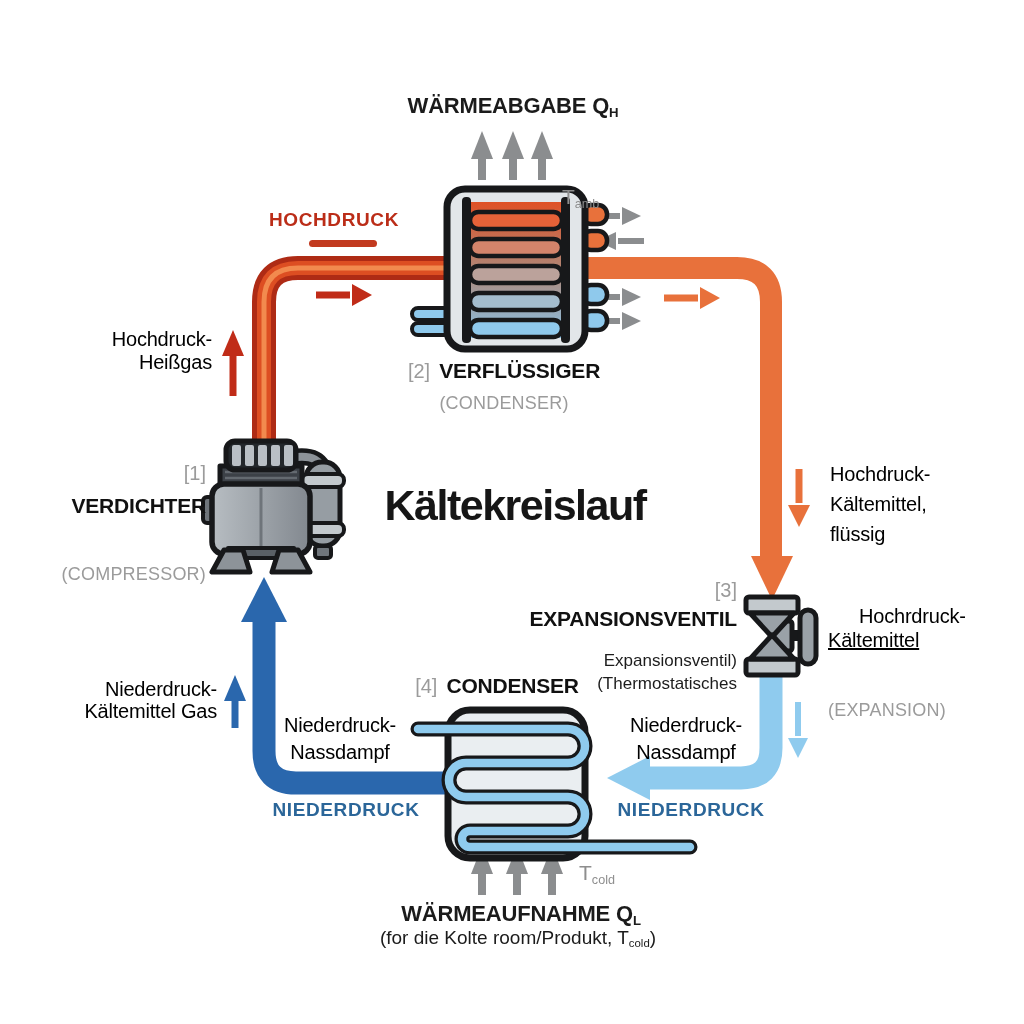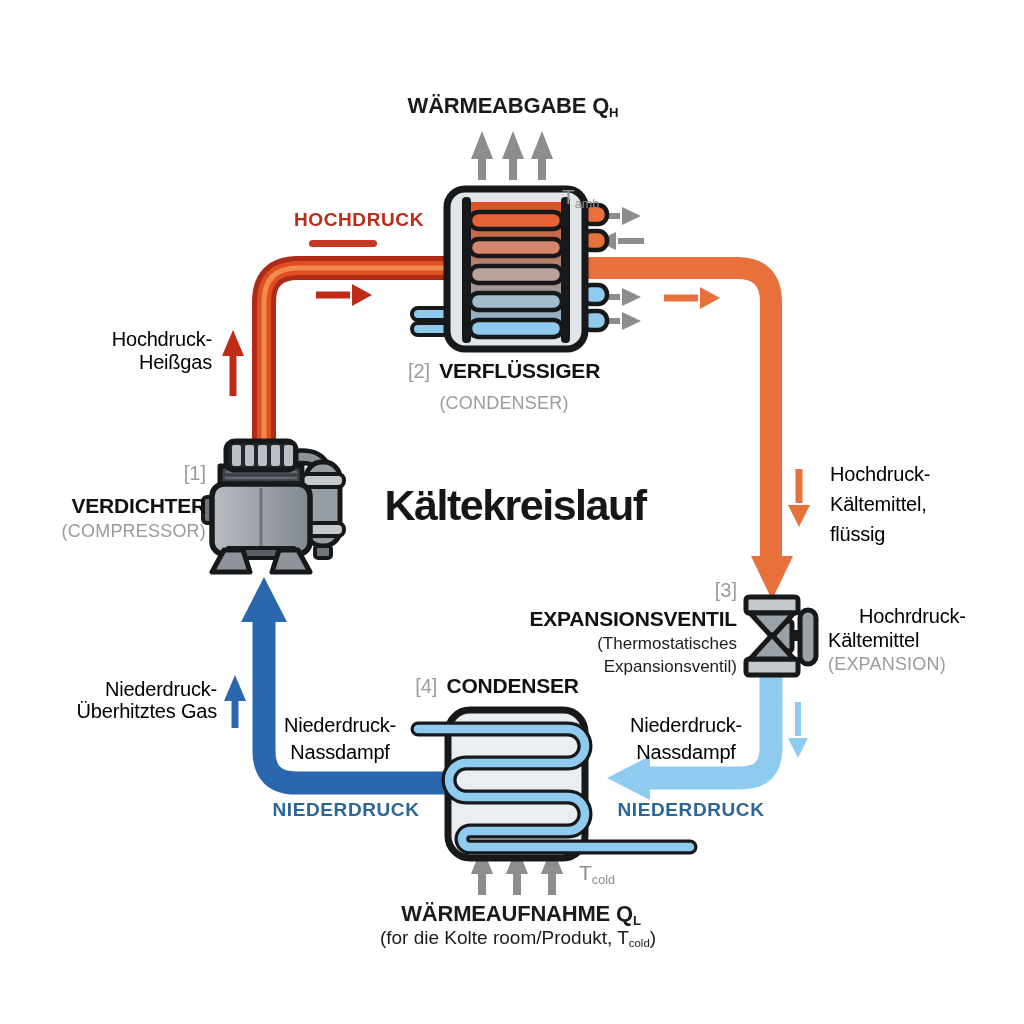--- a/index.html
+++ b/index.html
@@ -5,21 +5,21 @@
   html,body{margin:0;padding:0;background:#fff;}
   .canvas{position:relative;width:1024px;height:1024px;background:#ffffff;overflow:hidden;
           font-family:"Liberation Sans",sans-serif;color:#1b1b1b;}
   .layer{position:absolute;left:0;top:0;}
   .lbl{position:absolute;white-space:nowrap;}
   .center{transform:translateX(-50%);text-align:center;}
   .right{text-align:right;}
   .flow{font-size:20px;line-height:23px;color:#000000;letter-spacing:-0.2px;}
   .num{color:#9b9b9b;font-size:20px;}
   .name{font-weight:bold;font-size:21px;color:#111;letter-spacing:-0.2px;}
-  .alt{color:#9b9b9b;font-size:18px;letter-spacing:0.2px;}
+  .alt{color:#9b9b9b;font-size:18px;letter-spacing:0.2px;margin-top:46px;}
   .sub{font-size:0.6em;vertical-align:-0.3em;}
   .row{display:flex;justify-content:center;gap:9px;align-items:baseline;}
   .heat{font-size:22px;font-weight:600;letter-spacing:-0.2px;}
   .title{font-size:43px;font-weight:bold;letter-spacing:-1.5px;color:#161616;}
   .hp{font-size:19px;font-weight:bold;color:#bb2d18;letter-spacing:0.6px;}
   .lp{font-size:19px;font-weight:bold;color:#2b6699;letter-spacing:0.6px;}
   .detail{font-size:17px;line-height:23px;color:#1c1c1c;}
   .t-note{font-size:21px;color:#8e8e8e;}
 </style>
 </head>
@@ -170,21 +170,21 @@
     <rect x="448" y="710" width="137" height="148" rx="22" fill="#EAEEF1" stroke="#17181A" stroke-width="7"></rect>
     <path d="M 418,729 L 568,729 a17,17 0 0 1 0,34 L 466,763 a17,17 0 0 0 0,34 L 568,797 a17,17 0 0 1 0,34 L 470,831 a8,8 0 0 0 0,16 L 690,847" fill="none" stroke="#17181A" stroke-width="15" stroke-linecap="round" stroke-linejoin="round"></path>
     <path d="M 418,729 L 568,729 a17,17 0 0 1 0,34 L 466,763 a17,17 0 0 0 0,34 L 568,797 a17,17 0 0 1 0,34 L 470,831 a8,8 0 0 0 0,16 L 690,847" fill="none" stroke="#8FCBEE" stroke-width="8.5" stroke-linecap="round" stroke-linejoin="round"></path>
   </g>
 </svg>
 
 <div class="lbl center heat" style="left:513px;top:93px;"><span>WÄRMEABGABE Q</span><span class="sub">H</span></div>
 
 <div class="lbl t-note" style="left:562px;top:137px;margin-top:48px;"><span>T</span><span class="sub">amb</span></div>
 
-<div class="lbl center hp" style="left:359px;top:209px;">HOCHDRUCK</div>
+<div class="lbl center hp" style="left:334px;top:209px;">HOCHDRUCK</div>
 
 <div class="lbl center" style="left:504px;top:359px;">
   <div class="row">
         <span class="num">[2]</span>
         <span class="name">VERFLÜSSIGER</span>
       </div>
   <div class="alt" style="margin-top:10px;">(CONDENSER)</div>
 </div>
 
 <div class="lbl right flow" style="left:30px;top:328px;width:182px;">
@@ -201,28 +201,28 @@
 <div class="lbl center title" style="left:515px;top:481px;text-align:center;">Kältekreislauf</div>
 
 <div class="lbl flow" style="left:830px;top:459px;line-height:30px;">
   <div>Hochdruck-</div>
   <div>Kältemittel,</div>
   <div>flüssig</div>
 </div>
 
 <div class="lbl right" style="left:480px;top:579px;width:257px;">
   <div class="num" style="margin-bottom:5px;">[3]</div>
-  <div class="name" style="margin-bottom:1px;">EXPANSIONSVENTIL</div>
+  <div class="name" style="margin-bottom:18px;">EXPANSIONSVENTIL</div>
+  <div class="detail">Expansionsventil)</div>
   <div class="detail">(Thermostatisches</div>
-  <div class="detail">Expansionsventil)</div>
 </div>
 
 <div class="lbl" style="left:828px;top:604px;">
   <div class="flow" style="line-height:24px;margin-left:31px;">Hochrdruck-</div>
-  <div class="flow" style="line-height:24px;">Kältemittel</div>
+  <div class="flow" style="line-height:24px;text-decoration:underline;">Kältemittel</div>
   <div class="alt" style="line-height:24px;">(EXPANSION)</div>
 </div>
 
 <div class="lbl center" style="left:497px;top:674px;">
   <div class="row">
         <span class="num">[4]</span>
         <span class="name">CONDENSER</span>
       </div>
 </div>
 
@@ -231,21 +231,21 @@
   <div>Nassdampf</div>
 </div>
 
 <div class="lbl center flow" style="left:686px;top:712px;line-height:27px;">
   <div>Niederdruck-</div>
   <div>Nassdampf</div>
 </div>
 
 <div class="lbl right flow" style="left:20px;top:678px;width:197px;line-height:22px;">
   <div>Niederdruck-</div>
-  <div>Überhitztes Gas</div>
+  <div>Kältemittel Gas</div>
 </div>
 
 <div class="lbl center lp" style="left:346px;top:799px;">NIEDERDRUCK</div>
 <div class="lbl center lp" style="left:691px;top:799px;">NIEDERDRUCK</div>
 
 <div class="lbl t-note" style="left:579px;top:861px;"><span>T</span><span class="sub">cold</span></div>
 
 <div class="lbl center" style="left:518px;top:927px;font-size:19px;"><span>(for die Kolte room/Produkt, T</span><span class="sub">cold</span><span>)</span></div>
 
 <div class="lbl center heat" style="left:521px;top:901px;"><span>WÄRMEAUFNAHME Q</span><span class="sub">L</span></div>

